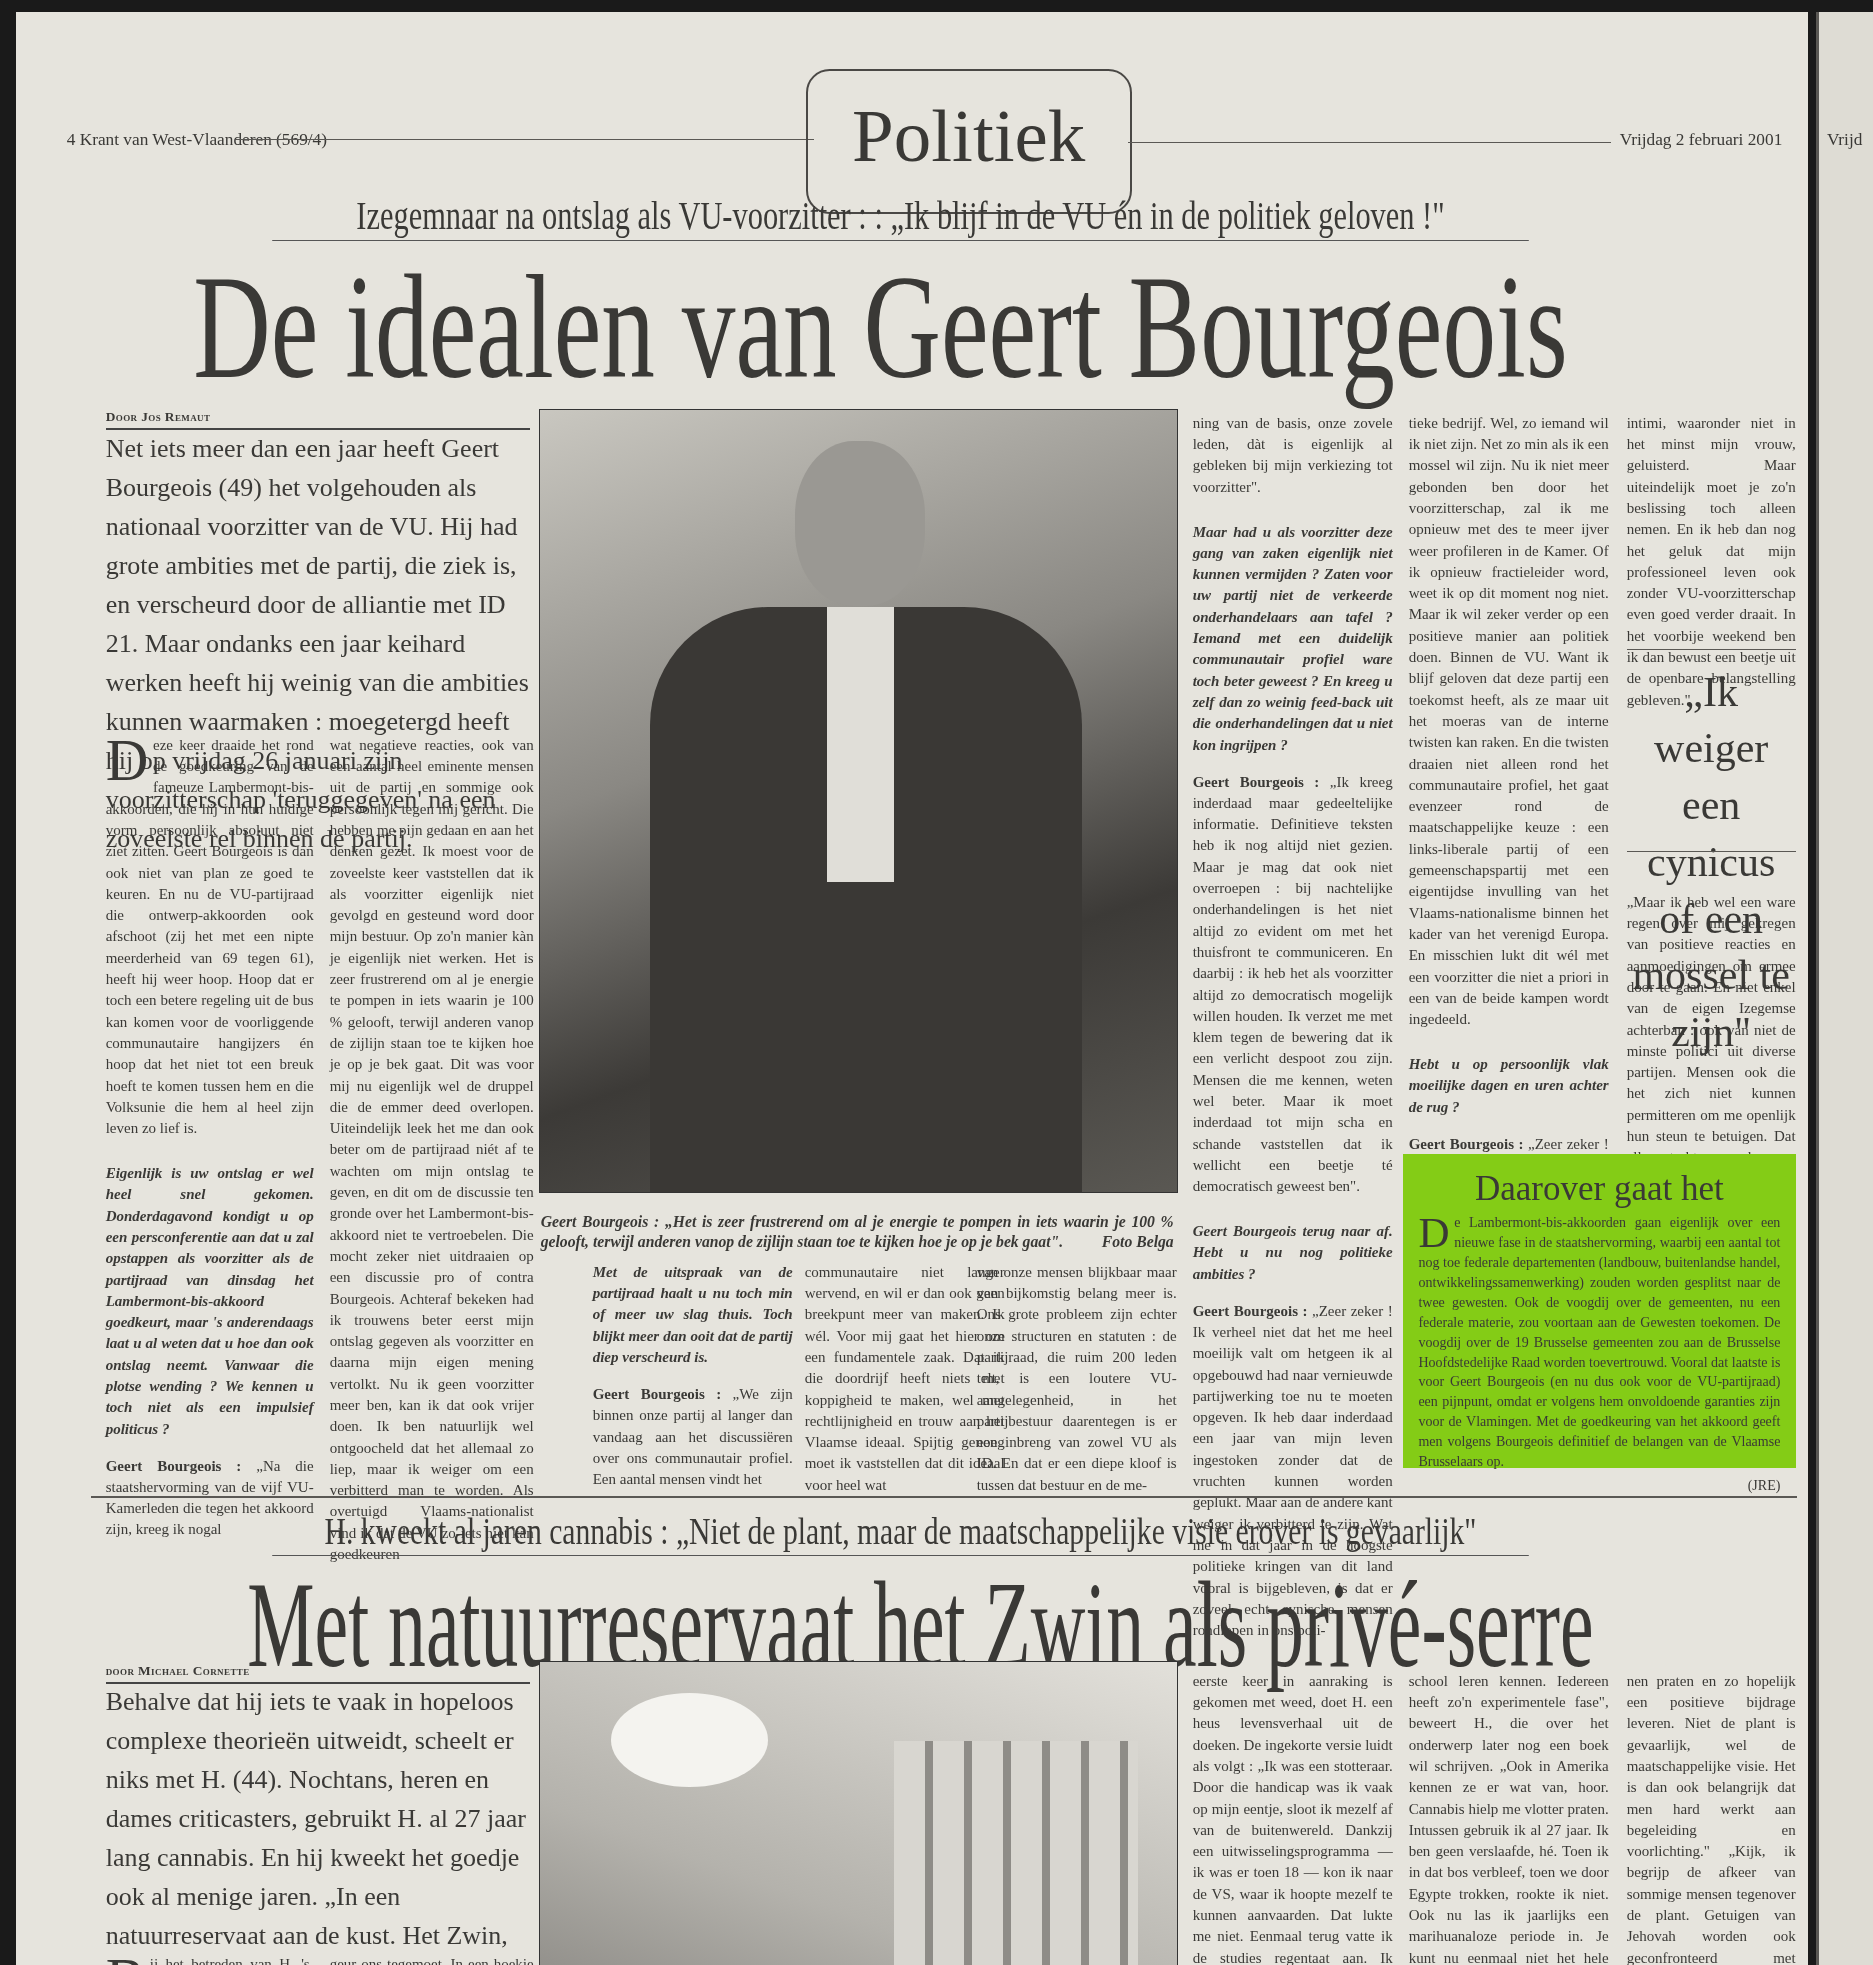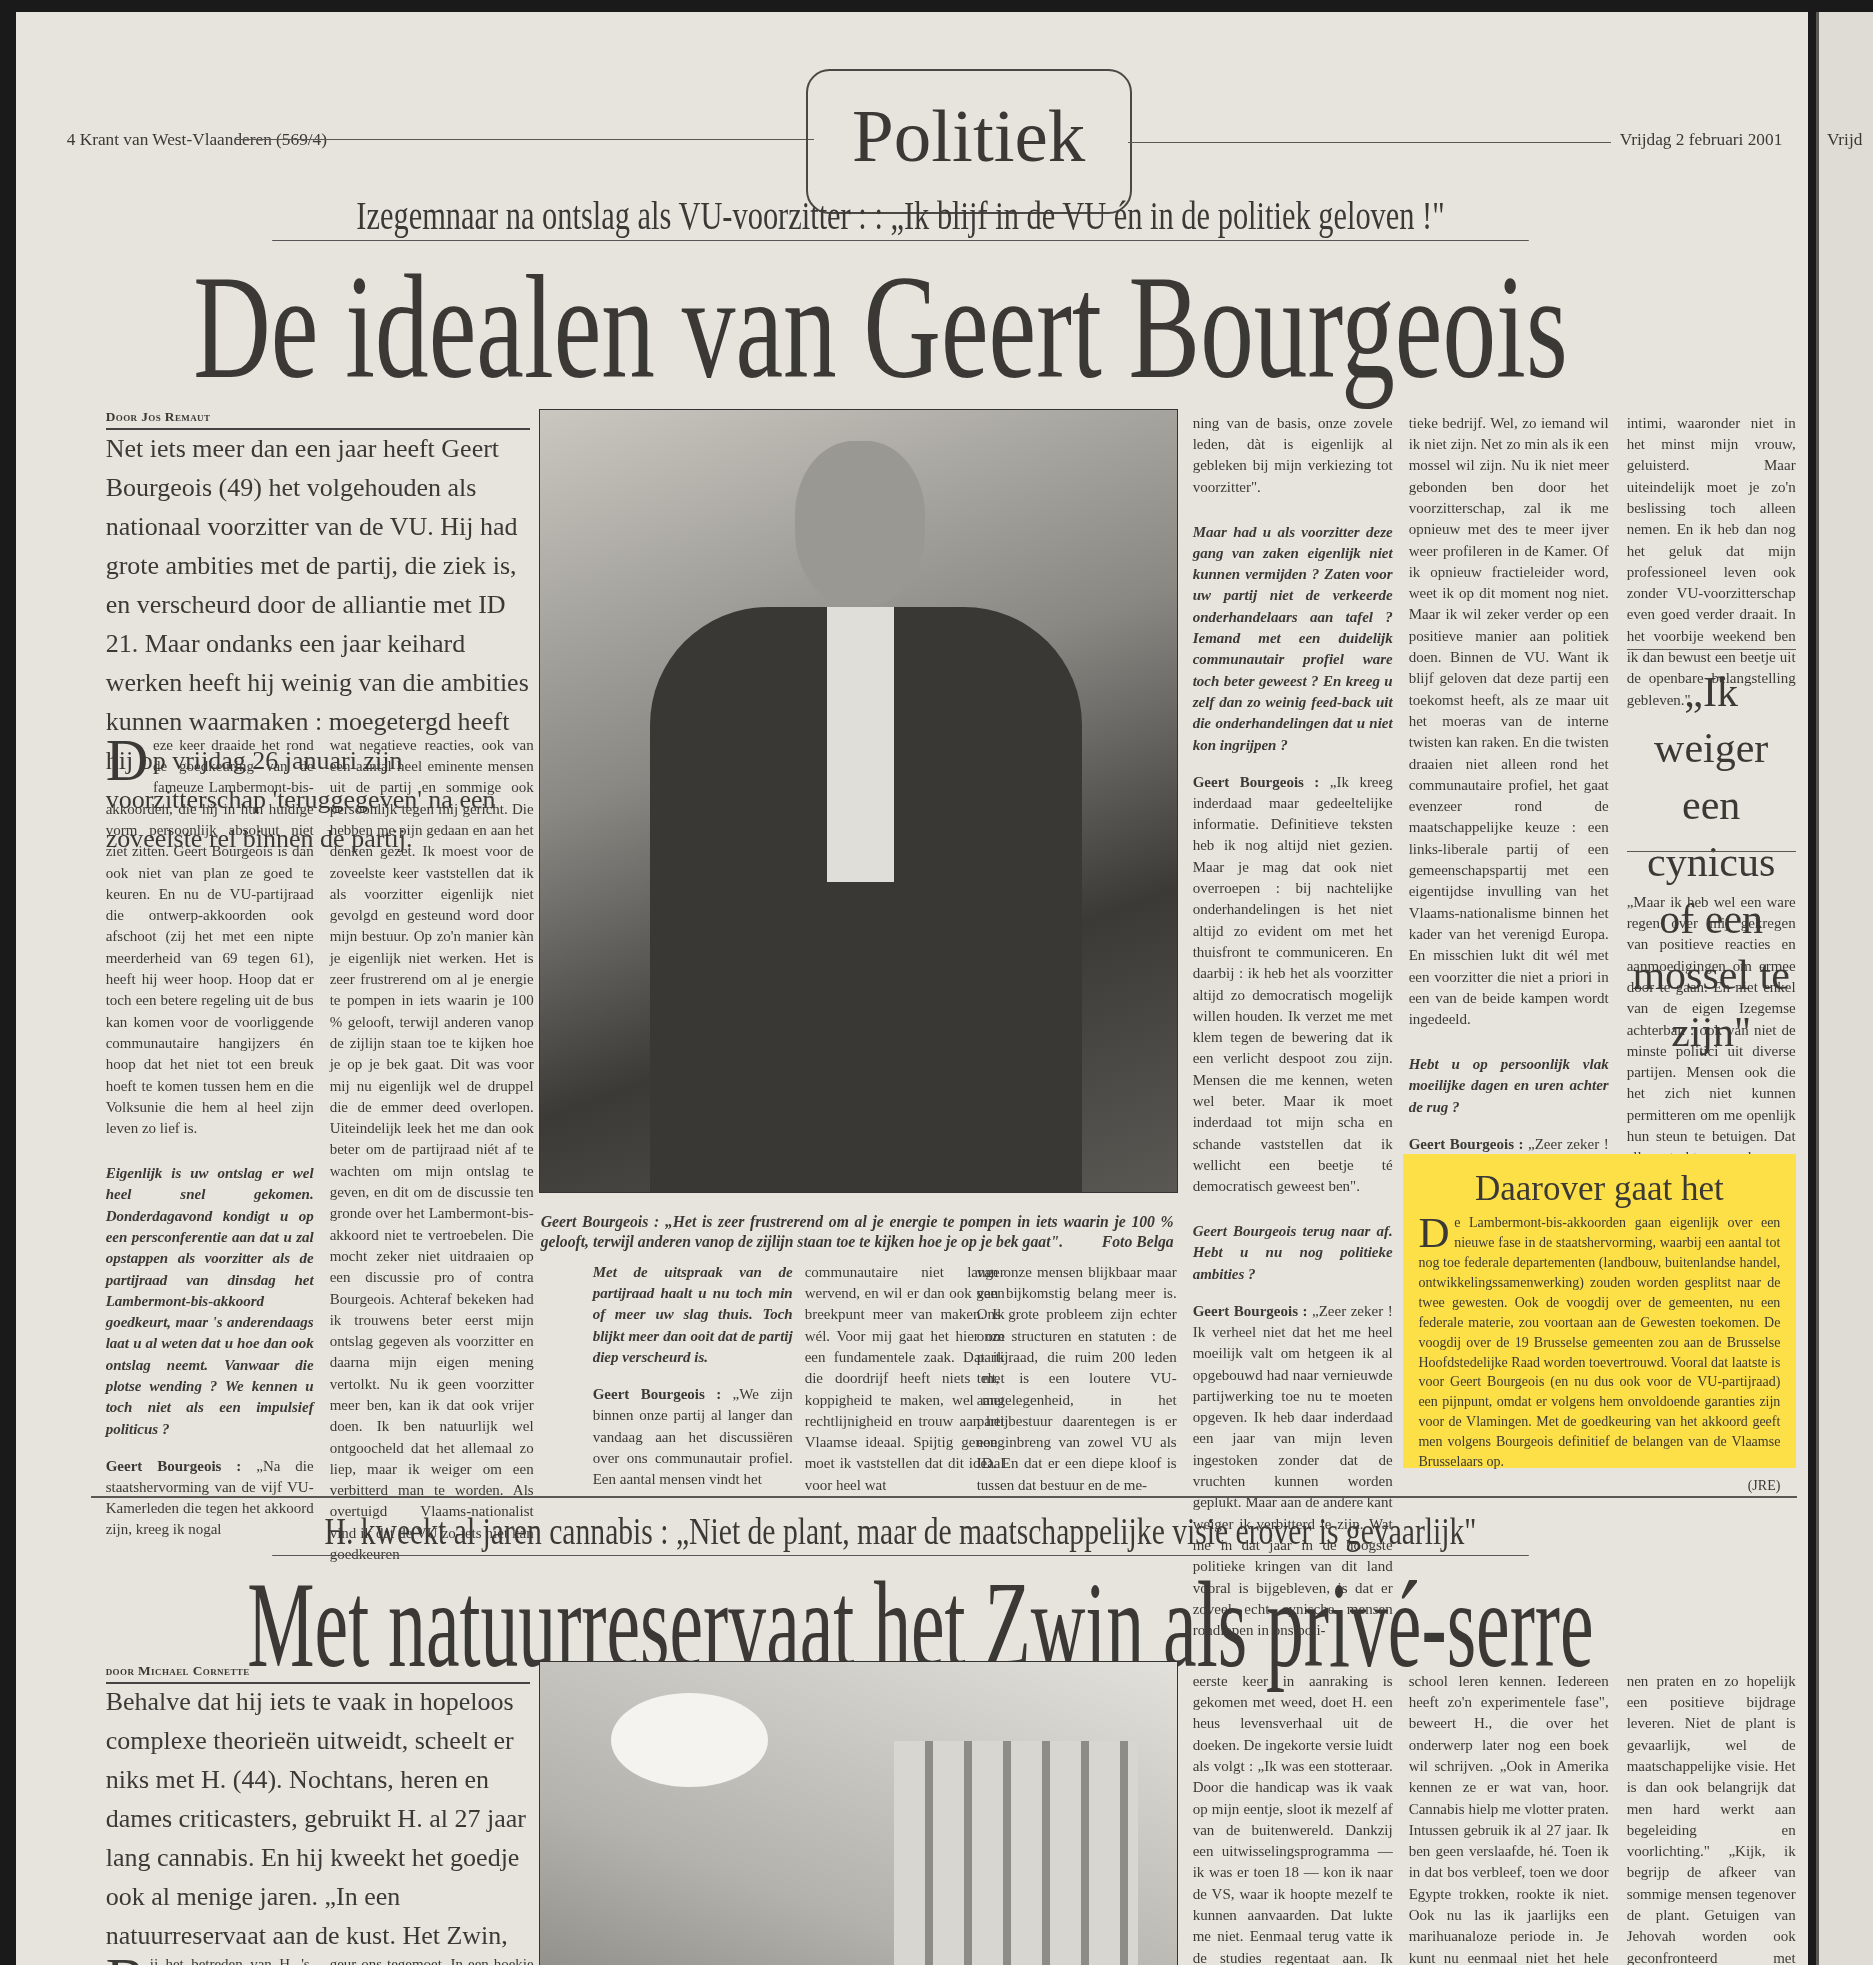--- a/index.html
+++ b/index.html
@@ -17,21 +17,21 @@
   .byline { font-size:13.4px; font-variant:small-caps; font-weight:bold; letter-spacing:0.4px; border-bottom:2.4px solid #444; padding-bottom:3px; }
   .intro { font-size:26px; line-height:1.5; }
   .col { font-size:15px; line-height:1.42; text-align:justify; hyphens:auto; }
   .col p { margin:0 0 0 0; }
   .q { font-weight:bold; font-style:italic; margin:23.6px 0 15.7px 0 !important; }
   .sp { font-weight:bold; }
   .dropcap { float:left; font-size:59px; line-height:0.8; margin:2.4px 4.7px 0 0; }
   .photo { position:absolute; border:1.2px solid #333; overflow:hidden; }
   .caption { font-size:15.7px; font-style:italic; font-weight:bold; line-height:1.3; text-align:justify; }
   .credit { font-style:italic; font-weight:bold; float:right; }
-  .box { position:absolute; background:#fde047; padding:15.7px 15.7px; }
+  .box { position:absolute; background:#84cc16; padding:15.7px 15.7px; }
   .boxtitle { font-size:35px; text-align:center; margin-bottom:3.9px; }
   .pull { font-size:42px; line-height:1.35; text-align:center; }
 </style>
 </head>
 <body>
 
 <div class="page">
 
   <div class="abs folio" style="left:51px;top:118px;">4 Krant van West-Vlaanderen (569/4)</div>
   <div class="rule" style="left:220px;top:127px;width:578px;"></div>

